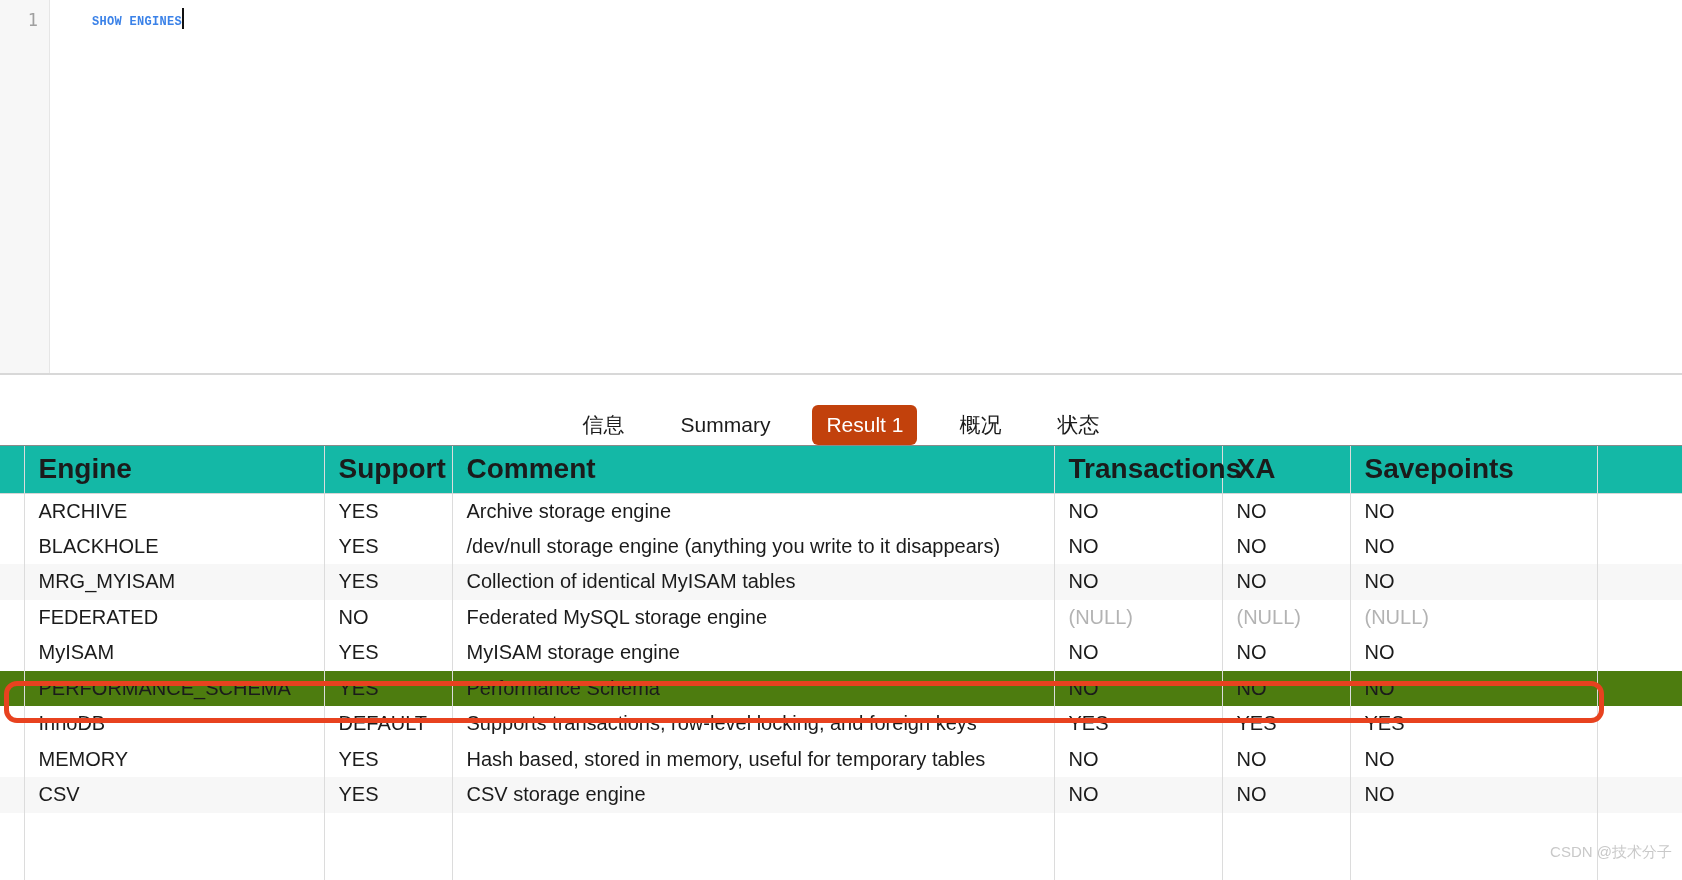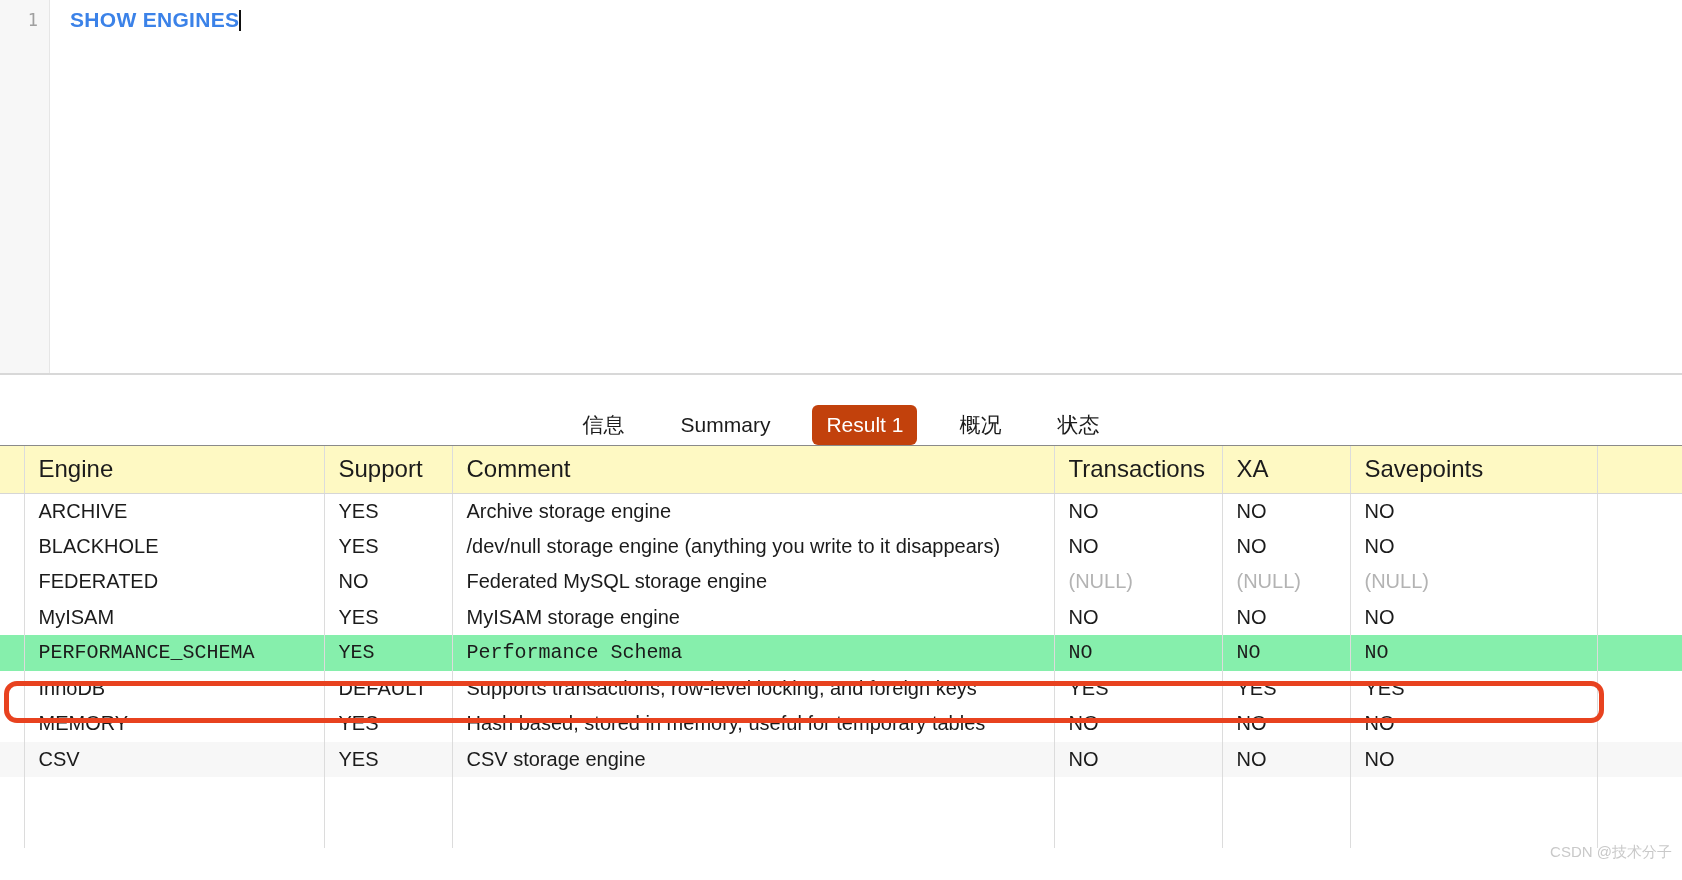--- a/index.html
+++ b/index.html
@@ -38,23 +38,23 @@
     color: #a0a0a0;
     line-height: 22px;
   }
   #code-area {
     position: absolute;
     left: 50px; top: 0;
     right: 0; height: 373px;
   }
   #code-line {
     position: absolute;
-    left: 20px; top: 8px;
-    font-family: Liberation Sans, sans-serif;
-    font-size: 21px;
+    left: 42px; top: 8px;
+    font-family: Liberation Mono, monospace;
+    font-size: 12px;
     line-height: 24px;
     white-space: pre;
   }
   .kw { color: #3b82e8; font-weight: bold; letter-spacing: 0.3px; }
   #caret {
     display: inline-block;
     width: 2px; height: 21px;
     background: #111;
     vertical-align: -4px;
     margin-left: 0px;
@@ -99,42 +99,42 @@
   table {
     border-collapse: collapse;
     table-layout: fixed;
     width: 1682px;
     font-size: 20px;
     color: #1b1b1b;
   }
   thead th {
     height: 47px;
     text-align: left;
-    font-weight: normal;
-    font-size: 24px;
+    font-weight: bold;
+    font-size: 28px;
     color: #1b1b1b;
     padding: 0 0 0 14px;
     border-bottom: 1px solid #d6d6d6;
     border-right: 1px solid #dcdcdc;
-    background: #fef9c3;
+    background: #14b8a6;
     box-sizing: border-box;
     vertical-align: middle;
   }
   thead th:first-child { border-right: 1px solid #dcdcdc; }
   tbody td {
     height: 35.5px;
     padding: 0 0 0 14px;
     border-right: 1px solid #dcdcdc;
     box-sizing: border-box;
     vertical-align: middle;
     white-space: nowrap;
     overflow: hidden;
   }
   tbody tr.stripe td { background: #f7f7f7; }
-  tbody tr.stripe-blue td { background: #86efac; font-family: Liberation Mono, monospace; }
+  tbody tr.stripe-blue td { background: #4d7c0f; }
   td.nullv { color: #b3b3b3; }
 
   
   col.c-rowhdr { width: 24px; }
   col.c-engine { width: 300px; }
   col.c-support { width: 128px; }
   col.c-comment { width: 602px; }
   col.c-trans   { width: 168px; }
   col.c-xa      { width: 128px; }
   col.c-save    { width: 247px; }
@@ -223,20 +223,30 @@
       <tr>
         <td class="rowhdr"></td>
         <td>BLACKHOLE</td>
         <td>YES</td>
         <td>/dev/null storage engine (anything you write to it disappears)</td>
         <td>NO</td>
         <td>NO</td>
         <td>NO</td>
         <td></td>
       </tr>
+      <tr class="stripe">
+        <td class="rowhdr"></td>
+        <td>MRG_MYISAM</td>
+        <td>YES</td>
+        <td>Collection of identical MyISAM tables</td>
+        <td>NO</td>
+        <td>NO</td>
+        <td>NO</td>
+        <td></td>
+      </tr>
       <tr>
         <td class="rowhdr"></td>
         <td>FEDERATED</td>
         <td>NO</td>
         <td>Federated MySQL storage engine</td>
         <td class="nullv">(NULL)</td>
         <td class="nullv">(NULL)</td>
         <td class="nullv">(NULL)</td>
         <td></td>
       </tr>

